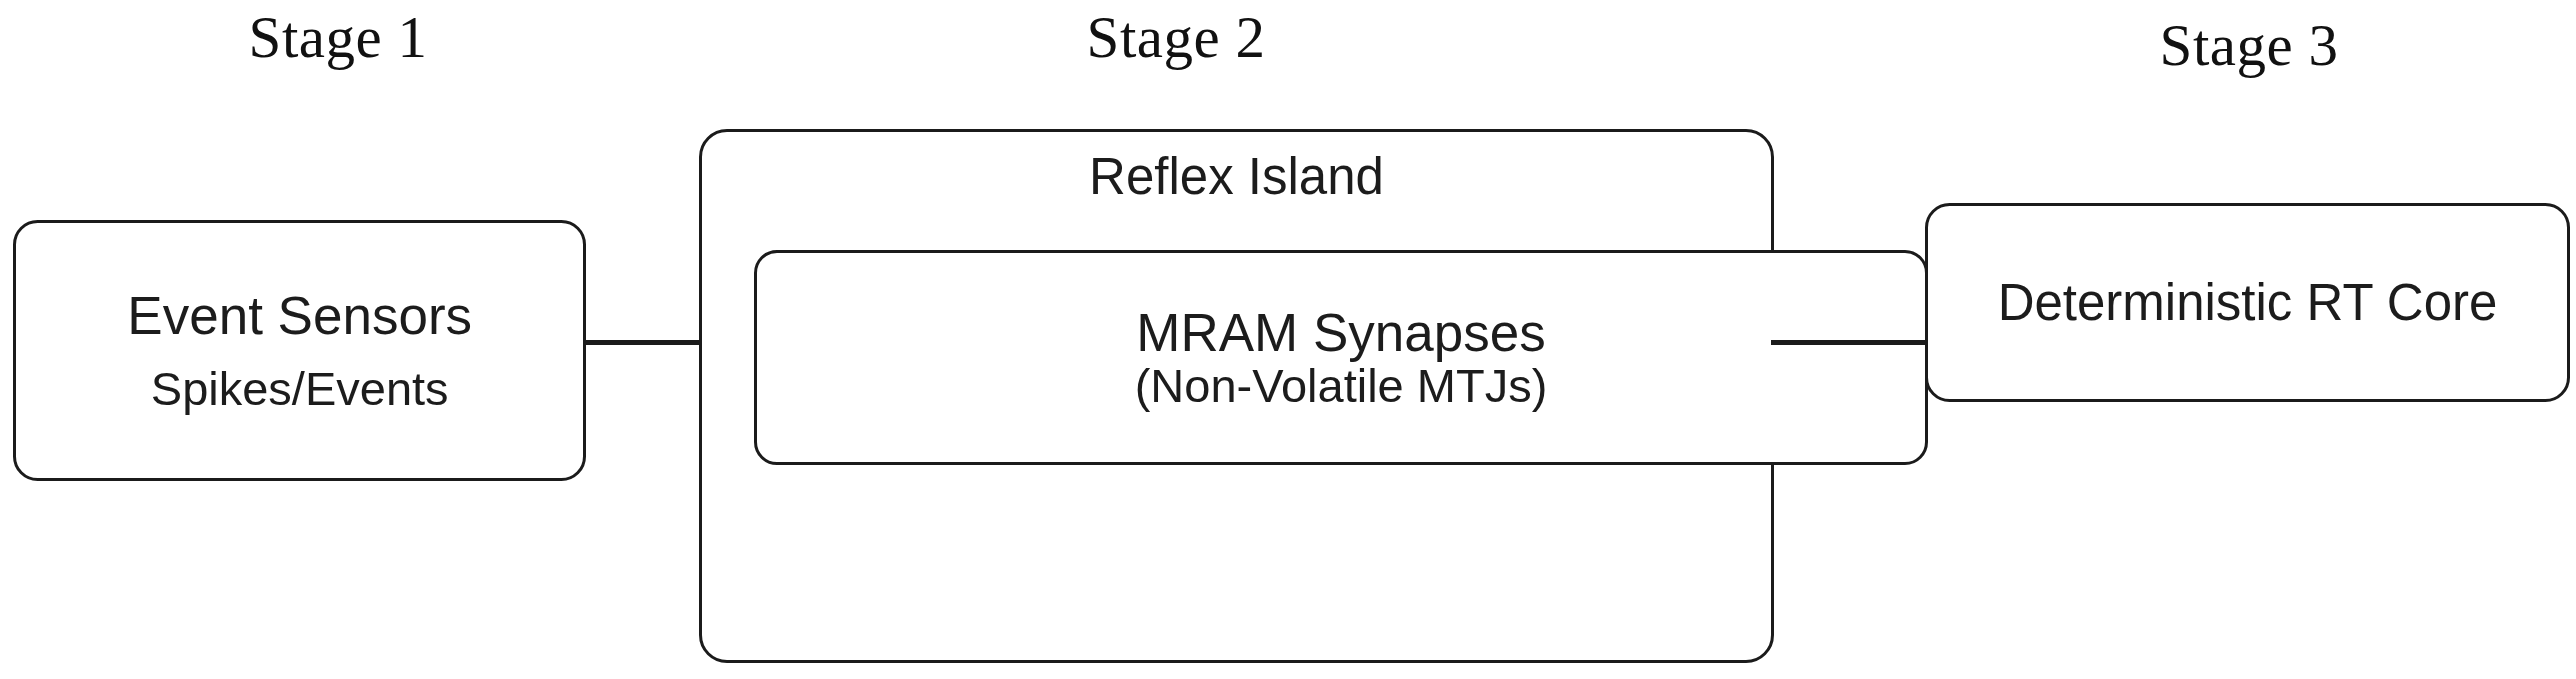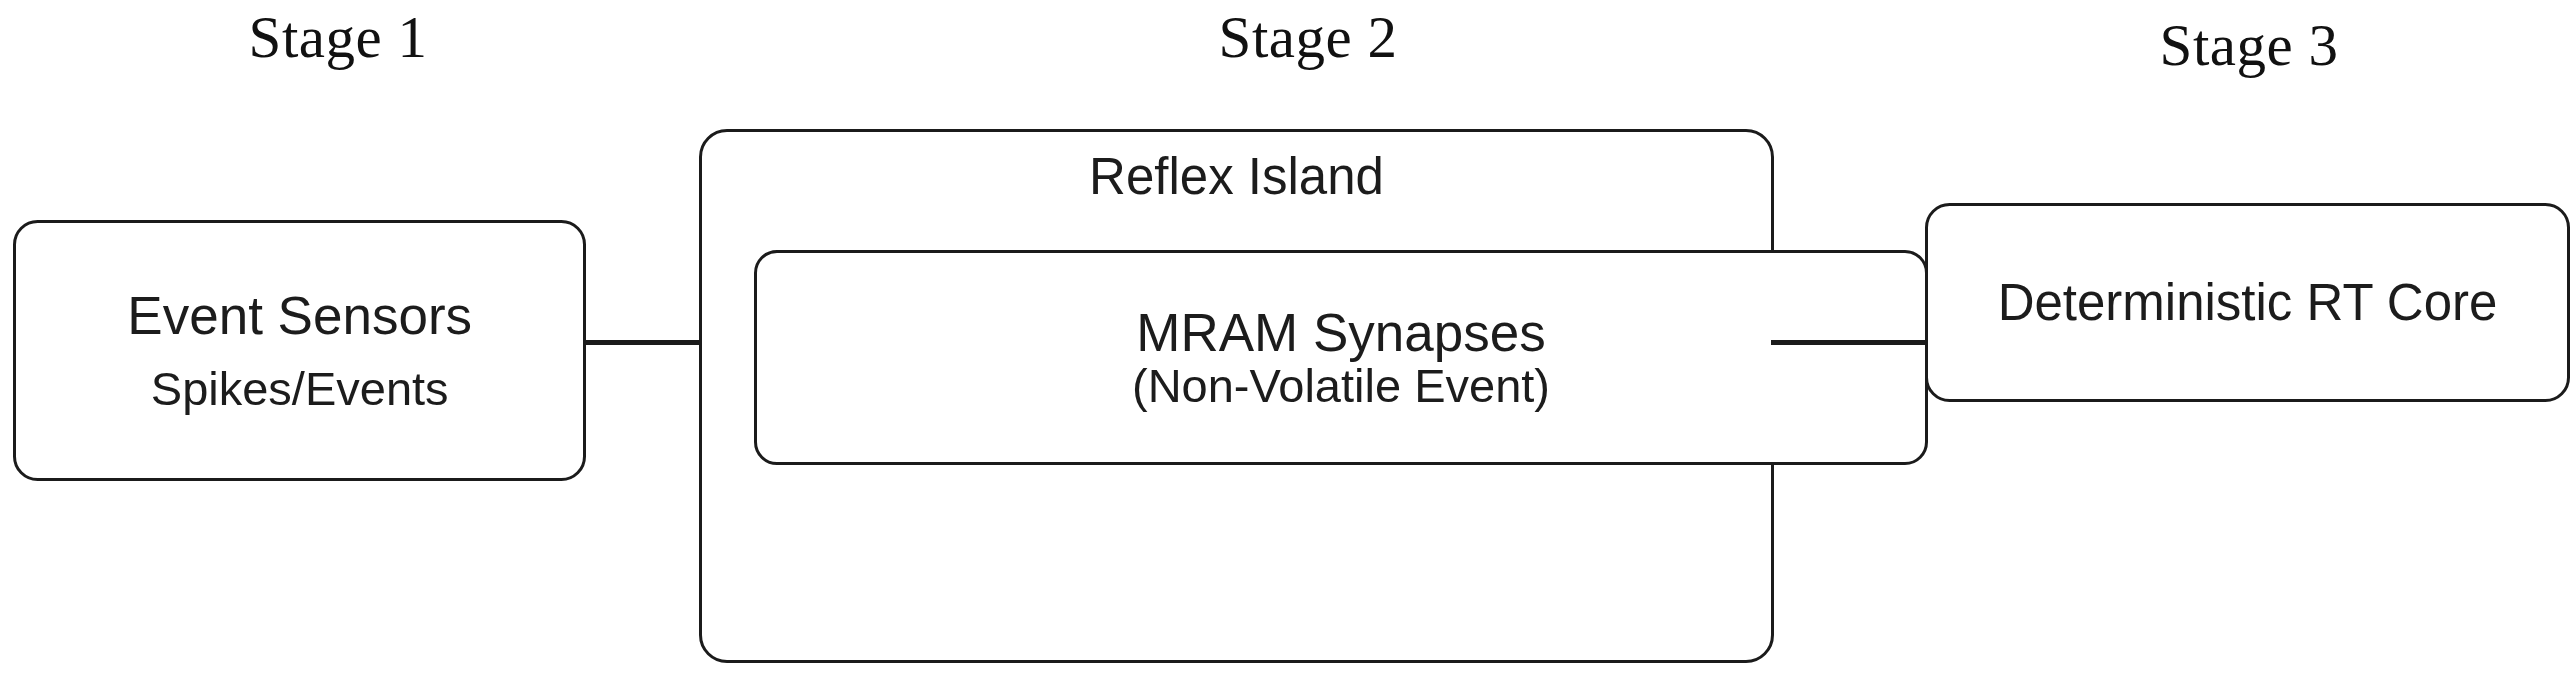--- a/index.html
+++ b/index.html
@@ -28,21 +28,21 @@
     font-weight: 400;
     color: #111111;
     letter-spacing: 0.5px;
     white-space: nowrap;
     text-align: center;
     transform: translateX(-50%);
     line-height: 1;
     font-family: Liberation Serif, serif;
   }
   #stage-1-heading { left: 338px; top: 7.6px; }
-  #stage-2-heading { left: 1308px; top: 7.6px; }
+  #stage-2-heading { left: 1176px; top: 7.6px; }
   #stage-3-heading { left: 2249px; top: 16px; }
 
   
   .node-box {
     position: absolute;
     box-sizing: border-box;
     background: #ffffff;
     border: 3.8px solid #1b1b1b;
     border-radius: 24.6px;
     display: flex;
@@ -164,21 +164,21 @@
   </div>
 
   <div class="connector" id="connector-stage1-stage2"></div>
 
   <div class="node-box" id="reflex-island-box">
 
     <div id="reflex-island-title">Reflex Island</div>
 
     <div class="inner-box" id="mram-synapses-box">
       <div class="node-title">MRAM Synapses</div>
-      <div class="node-subtitle">(Non-Volatile Event)</div>
+      <div class="node-subtitle">(Non-Volatile MTJs)</div>
     </div>
 
 
   </div>
 
   <div class="connector" id="connector-stage2-stage3"></div>
 
   <div class="node-box" id="rt-core-box">
     <div id="rt-core-label">Deterministic RT Core</div>
   </div>

